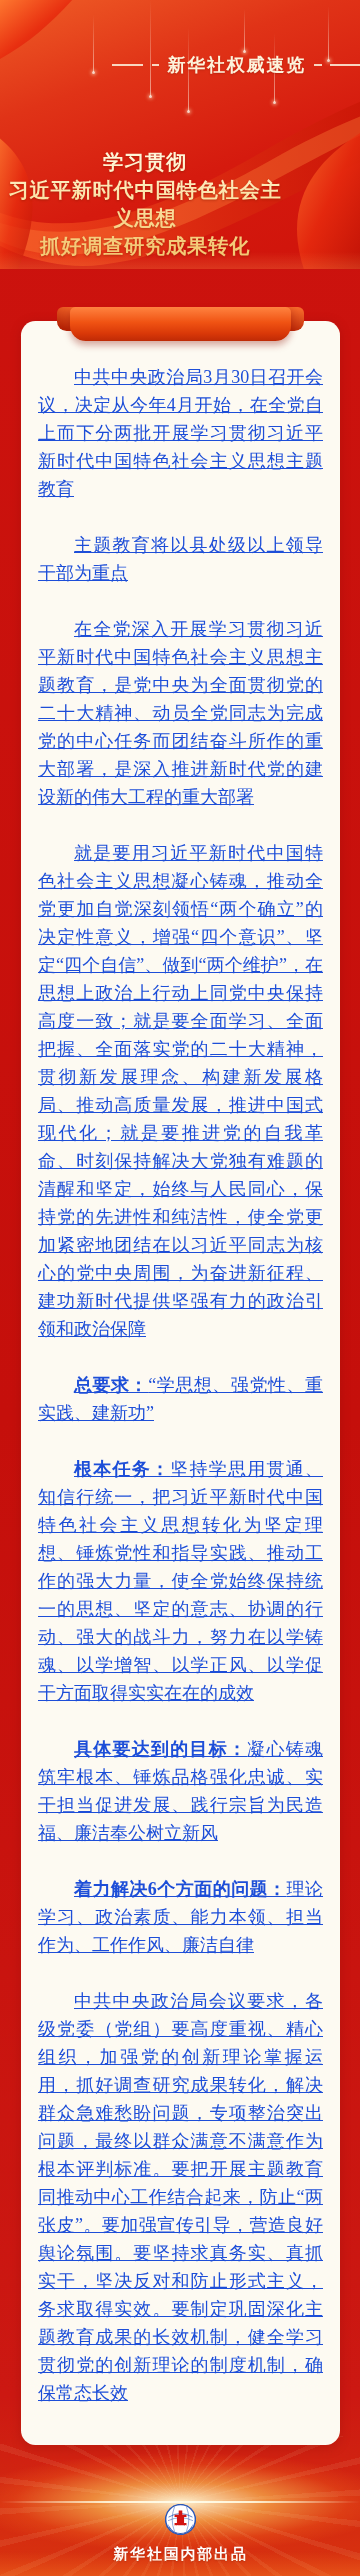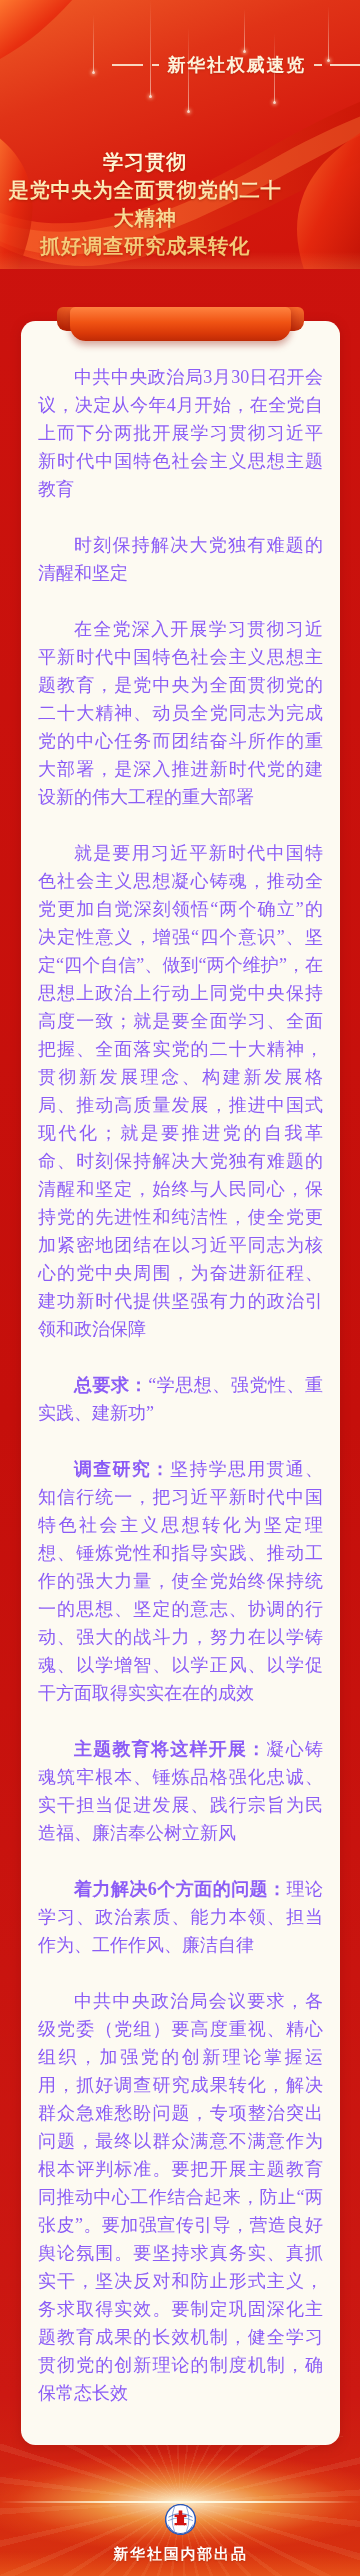--- a/index.html
+++ b/index.html
@@ -56,22 +56,22 @@
   
   .card{
     position:absolute;left:21px;top:321px;width:319px;height:2124px;z-index:2;
     background:#fdfaf2;border-radius:14.4px;overflow:hidden;
     box-shadow:0 2.4px 10.8px rgba(120,10,0,.25);
   }
   .card-inner{padding:42px 17px 24px 17px;}
   .para{
     margin:0 0 28px 0;
     font-family:"Liberation Serif","DejaVu Serif",serif;
-    font-size:18px;line-height:28px;color:#8b5cf6;
-    text-align:justify;text-indent:2em;word-break:break-all;
+    font-size:18px;line-height:28px;color:#1d4ed8;
+    text-align:justify;text-indent:2em;word-break:break-all;text-decoration:underline;
   }
   .para:last-child{margin-bottom:0;}
   .para strong{font-weight:bold;}
   
   .glow{position:absolute;left:-90px;top:2436px;width:541px;height:150px;pointer-events:none;
     background:radial-gradient(ellipse 289px 66px at 50% 44%,
       rgba(255,248,214,.95) 0%,rgba(255,205,90,.60) 30%,rgba(255,130,35,.22) 58%,rgba(255,120,30,0) 75%);}
   .rays{position:absolute;left:0;top:2436px;width:361px;height:150px;pointer-events:none;opacity:.5;
     background:repeating-conic-gradient(from 96deg at 50% 44%,
       rgba(255,240,190,.16) 0deg 2deg,rgba(255,240,190,0) 2deg 10deg);}
@@ -122,39 +122,39 @@
   <div class="kicker-row">
     <span class="kicker-line"></span>
     <span class="kicker-dash"></span>
     <span class="kicker">新华社权威速览</span>
     <span class="kicker-dash"></span>
     <span class="kicker-line"></span>
   </div>
 
   <div class="title">
     <div>学习贯彻</div>
-    <div>是党中央为全面贯彻党的二十大精神</div>
+    <div>习近平新时代中国特色社会主义思想</div>
     <div>抓好调查研究成果转化</div>
   </div>
 
   <div class="scroll-ribbon">
     <div class="end left"></div>
     <div class="end right"></div>
     <div class="band"></div>
   </div>
 
   <div class="card">
     <div class="card-inner">
         <p class="para">中共中央政治局3月30日召开会议，决定从今年4月开始，在全党自上而下分两批开展学习贯彻习近平新时代中国特色社会主义思想主题教育</p>
-        <p class="para">时刻保持解决大党独有难题的清醒和坚定</p>
+        <p class="para">主题教育将以县处级以上领导干部为重点</p>
         <p class="para">在全党深入开展学习贯彻习近平新时代中国特色社会主义思想主题教育，是党中央为全面贯彻党的二十大精神、动员全党同志为完成党的中心任务而团结奋斗所作的重大部署，是深入推进新时代党的建设新的伟大工程的重大部署</p>
         <p class="para">就是要用习近平新时代中国特色社会主义思想凝心铸魂，推动全党更加自觉深刻领悟“两个确立”的决定性意义，增强“四个意识”、坚定“四个自信”、做到“两个维护”，在思想上政治上行动上同党中央保持高度一致；就是要全面学习、全面把握、全面落实党的二十大精神，贯彻新发展理念、构建新发展格局、推动高质量发展，推进中国式现代化；就是要推进党的自我革命、时刻保持解决大党独有难题的清醒和坚定，始终与人民同心，保持党的先进性和纯洁性，使全党更加紧密地团结在以习近平同志为核心的党中央周围，为奋进新征程、建功新时代提供坚强有力的政治引领和政治保障</p>
         <p class="para"><strong>总要求：</strong>“学思想、强党性、重实践、建新功”</p>
-        <p class="para"><strong>调查研究：</strong>坚持学思用贯通、知信行统一，把习近平新时代中国特色社会主义思想转化为坚定理想、锤炼党性和指导实践、推动工作的强大力量，使全党始终保持统一的思想、坚定的意志、协调的行动、强大的战斗力，努力在以学铸魂、以学增智、以学正风、以学促干方面取得实实在在的成效</p>
-        <p class="para"><strong>主题教育将这样开展：</strong>凝心铸魂筑牢根本、锤炼品格强化忠诚、实干担当促进发展、践行宗旨为民造福、廉洁奉公树立新风</p>
+        <p class="para"><strong>根本任务：</strong>坚持学思用贯通、知信行统一，把习近平新时代中国特色社会主义思想转化为坚定理想、锤炼党性和指导实践、推动工作的强大力量，使全党始终保持统一的思想、坚定的意志、协调的行动、强大的战斗力，努力在以学铸魂、以学增智、以学正风、以学促干方面取得实实在在的成效</p>
+        <p class="para"><strong>具体要达到的目标：</strong>凝心铸魂筑牢根本、锤炼品格强化忠诚、实干担当促进发展、践行宗旨为民造福、廉洁奉公树立新风</p>
         <p class="para"><strong>着力解决6个方面的问题：</strong>理论学习、政治素质、能力本领、担当作为、工作作风、廉洁自律</p>
         <p class="para">中共中央政治局会议要求，各级党委（党组）要高度重视、精心组织，加强党的创新理论掌握运用，抓好调查研究成果转化，解决群众急难愁盼问题，专项整治突出问题，最终以群众满意不满意作为根本评判标准。要把开展主题教育同推动中心工作结合起来，防止“两张皮”。要加强宣传引导，营造良好舆论氛围。要坚持求真务实、真抓实干，坚决反对和防止形式主义，务求取得实效。要制定巩固深化主题教育成果的长效机制，健全学习贯彻党的创新理论的制度机制，确保常态长效</p>
       </div>
   </div>
 
   <div class="glow"></div>
   <div class="rays"></div>
   <div class="glow-line"></div>
 
   <svg class="logo" viewBox="0 0 52 52">

